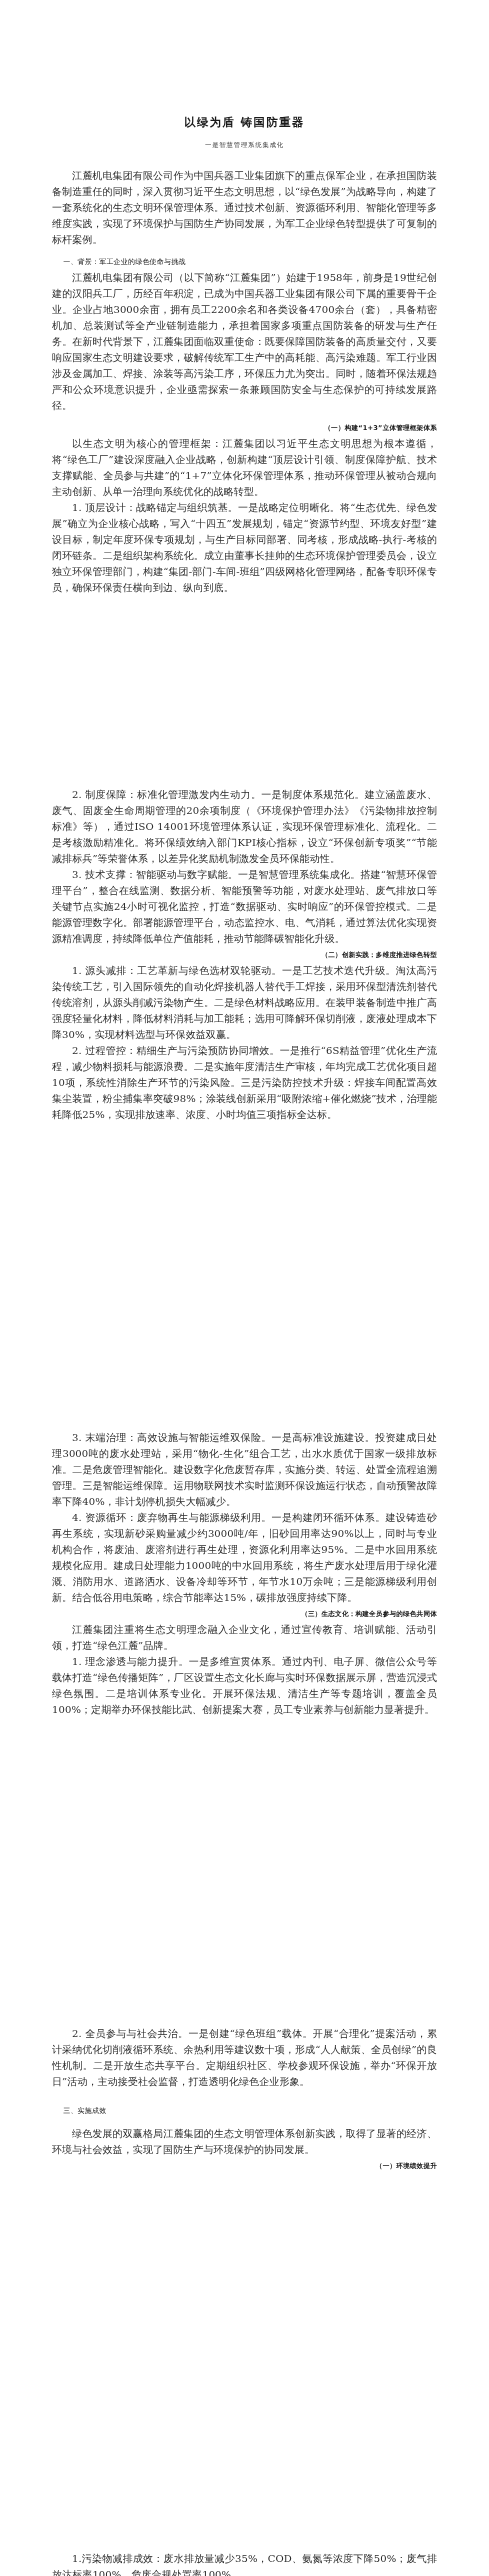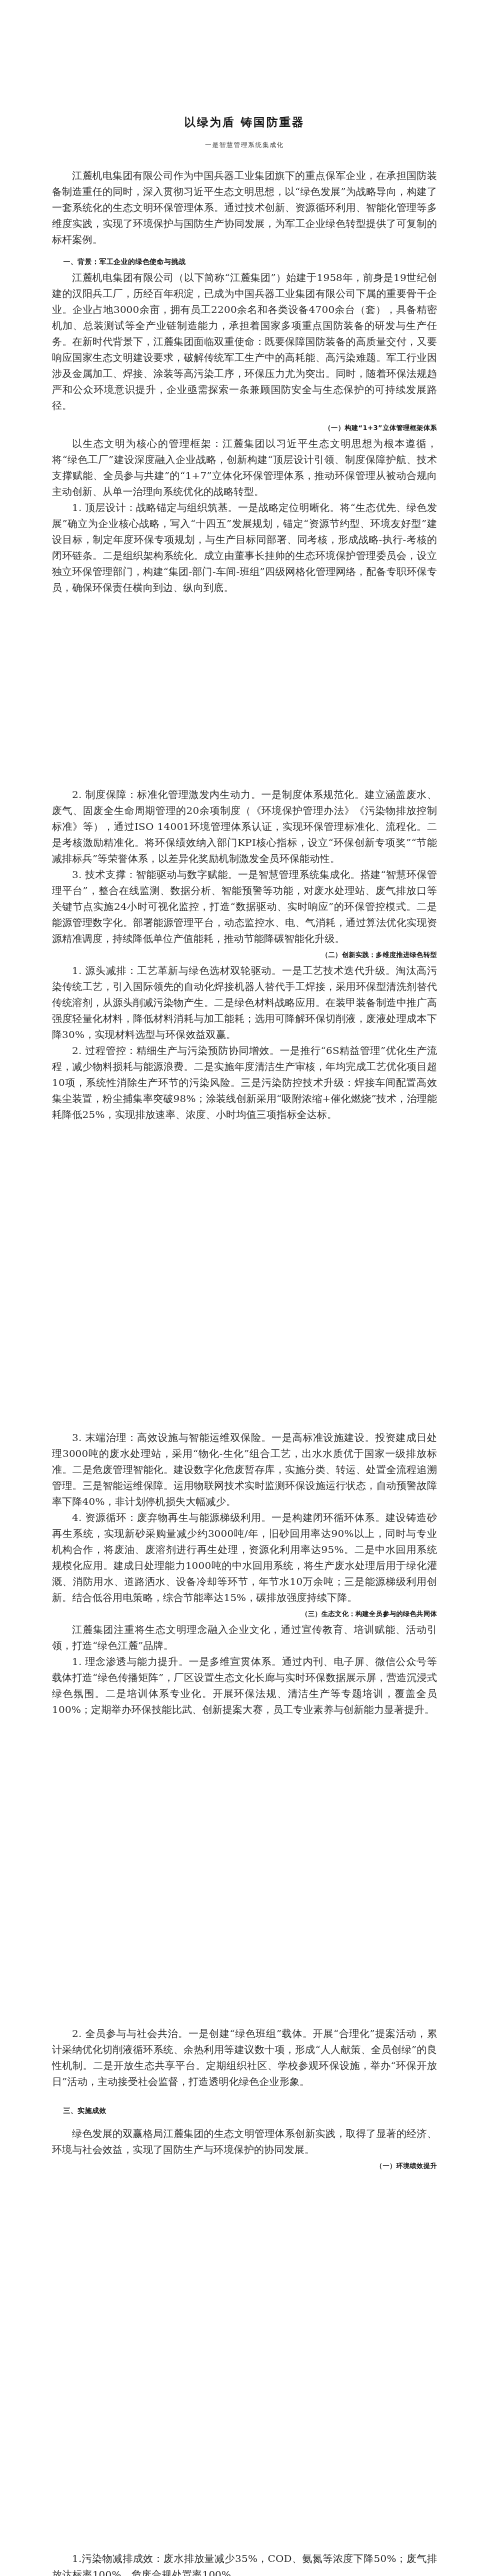--- a/index.html
+++ b/index.html
@@ -59,21 +59,21 @@
     line-height: 16px;
     text-align: justify;
     text-justify: inter-ideograph;
     margin: 0;
     text-indent: 2em;
     color: #2b2b2b;
     letter-spacing: 0.1px;
   }
   h2.h-section {
     font-family: "DejaVu Sans", "Liberation Sans", sans-serif;
-    font-weight: bold;
+    font-weight: normal;
     font-size: 7px;
     line-height: 16px;
     margin: 0;
     text-indent: 1.6em;
     color: #141414;
     letter-spacing: 0.2px;
   }
   h3.h-sub {
     font-family: "DejaVu Sans", "Liberation Sans", sans-serif;
     font-weight: bold;

